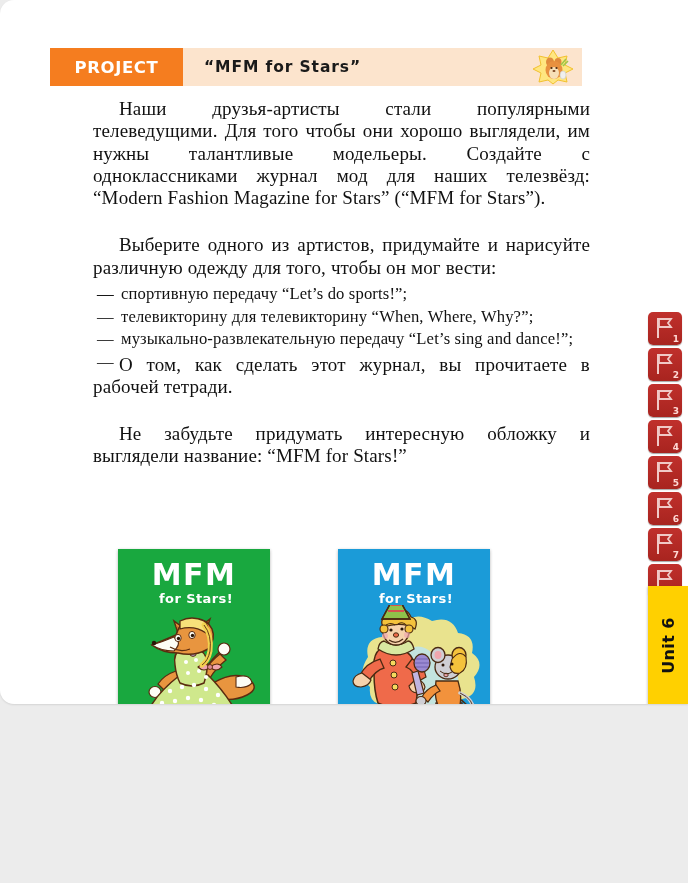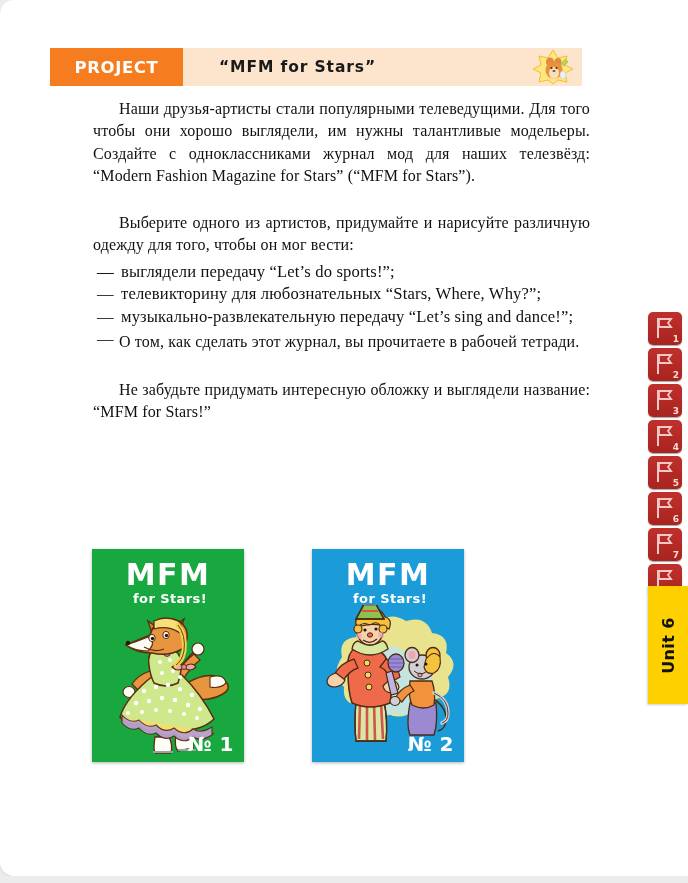--- a/index.html
+++ b/index.html
@@ -13,21 +13,21 @@
     font-family: "Liberation Serif", "DejaVu Serif", serif;
     overflow: hidden;
     position: relative;
   }
 
   
   #page {
     position: absolute;
     left: 0; top: 0;
     width: 688px;
-    height: 876px;
+    height: 704px;
     background: #ffffff;
     border-radius: 14px 0 0 14px;
     box-shadow: 0 1px 2px rgba(0,0,0,.10);
     overflow: hidden;
   }
   #page-bottom-strip {
     position: absolute;
     left: 0; top: 876px;
     width: 688px; height: 7px;
     background: #ececec;
@@ -51,21 +51,21 @@
     font-size: 16.5px;
     letter-spacing: .6px;
     display: flex;
     align-items: center;
     justify-content: center;
   }
   #header-title {
     flex: 1;
     display: flex;
     align-items: center;
-    padding-left: 36px;
+    padding-left: 21px;
     color: #1a1a1a;
     font-family: "DejaVu Sans", sans-serif;
     font-weight: bold;
     font-size: 15.5px;
     letter-spacing: .9px;
   }
   #mascot {
     width: 54px;
     position: relative;
   }
@@ -74,21 +74,21 @@
   
   #content {
     position: absolute;
     left: 93px; top: 98px;
     width: 497px;
   }
   p.para {
     margin: 0 0 0 0;
     text-align: justify;
     text-indent: 26px;
-    font-size: 16px;
+    font-size: 19px;
     line-height: 22.3px;
     letter-spacing: .15px;
     color: #111;
     -webkit-hyphens: none; hyphens: none;
   }
   p.para + p.para { margin-top: 25px; }
   ul.dash-list {
     list-style: none;
     margin: 4px 0 4px 0;
     padding: 0;
@@ -109,21 +109,21 @@
   }
 
   
   #covers {
     position: absolute;
     left: 0; top: 549px;
     width: 688px;
     display: flex;
     gap: 68px;
     justify-content: flex-start;
-    padding-left: 92px;
+    padding-left: 118px;
     box-sizing: border-box;
   }
   .cover {
     width: 152px;
     height: 213px;
     position: relative;
     overflow: hidden;
     box-shadow: 0 1px 3px rgba(0,0,0,.30);
   }
   .cover .cov-title {
@@ -234,25 +234,25 @@
   <div id="content">
     <p class="para">Наши друзья-артисты стали популярными телеведущими. Для того чтобы они хорошо выглядели, им нужны талантливые модельеры. Создайте с одноклассниками журнал мод для наших телезвёзд: “Modern Fashion Magazine for Stars” (“MFM for Stars”).</p>
     <p class="para">Выберите одного из артистов, придумайте и нарисуйте различную одежду для того, чтобы он мог вести:</p>
 
     <ul class="dash-list">
       <li>
         <span class="dash">—</span>
       </li>
       <li>
         <span class="dash">—</span>
-        <span>выглядели передачу “Let’s do sports!”;</span>
+        <span>спортивную передачу “Let’s do sports!”;</span>
       </li>
       <li>
         <span class="dash">—</span>
-        <span>телевикторину для любознательных “Stars, Where, Why?”;</span>
+        <span>телевикторину для телевикторину “When, Where, Why?”;</span>
       </li>
       <li>
         <span class="dash">—</span>
         <span>музыкально-развлекательную передачу “Let’s sing and dance!”;</span>
       </li>
       <li>
         <span class="dash">—</span>
       </li>
     </ul>
 

